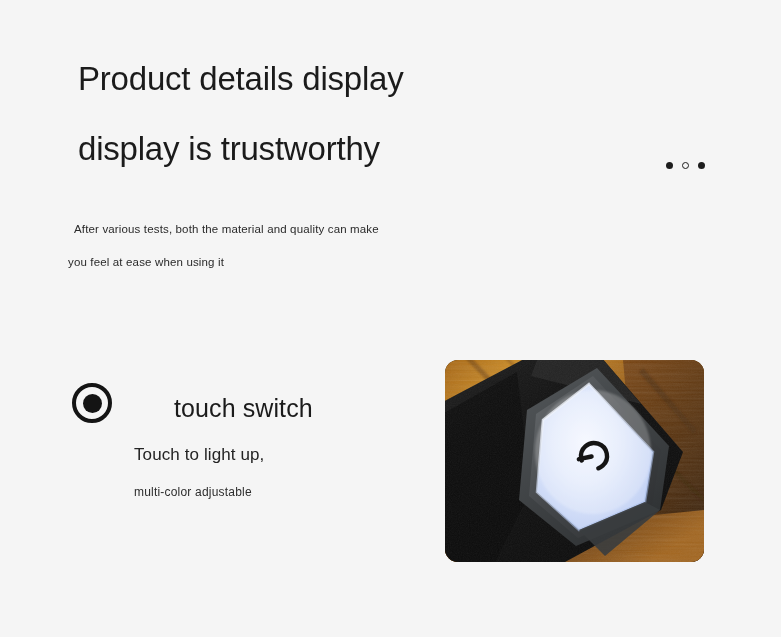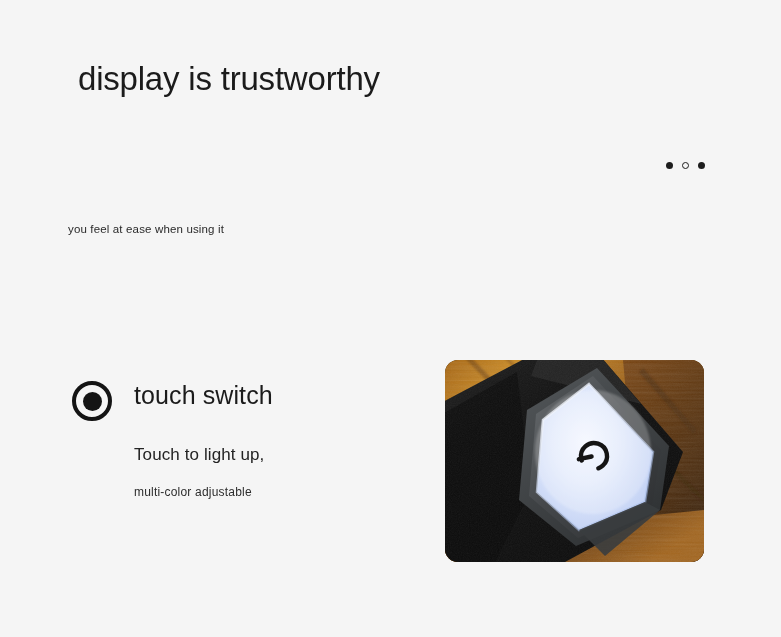--- a/index.html
+++ b/index.html
@@ -76,22 +76,23 @@
   .subcopy-line.first { padding-left: 6px; }
 
   
   .feature {
     position: absolute;
     left: 72px;
     top: 381px;
   }
   .feature-head {
     display: flex;
-    align-items: flex-start;
+    align-items: flex-end;
     height: 42px;
+    gap: 40px;
   }
   .bullseye {
     width: 40px;
     height: 40px;
     flex: 0 0 40px;
     border-radius: 50%;
     border: 4px solid #141414;
     box-sizing: border-box;
     display: flex;
     align-items: center;
@@ -144,30 +145,32 @@
     background: #2b1c0a;
   }
   .photo svg { display: block; width: 100%; height: 100%; }
 </style>
 </head>
 <body>
 
 <div class="page">
 
   <div class="headline">
+    <div class="headline-line">Product details display</div>
     <div class="headline-line">display is trustworthy</div>
   </div>
 
   <div class="dots">
     <span class="dot filled"></span>
     <span class="dot hollow"></span>
     <span class="dot filled"></span>
   </div>
 
   <div class="subcopy">
+    <div class="subcopy-line first">After various tests, both the material and quality can make</div>
     <div class="subcopy-line">you feel at ease when using it</div>
   </div>
 
   <div class="feature">
     <div class="feature-head">
       <span class="bullseye">
         <span class="bullseye-core"></span>
       </span>
       <span class="feature-title">touch switch</span>
     </div>

